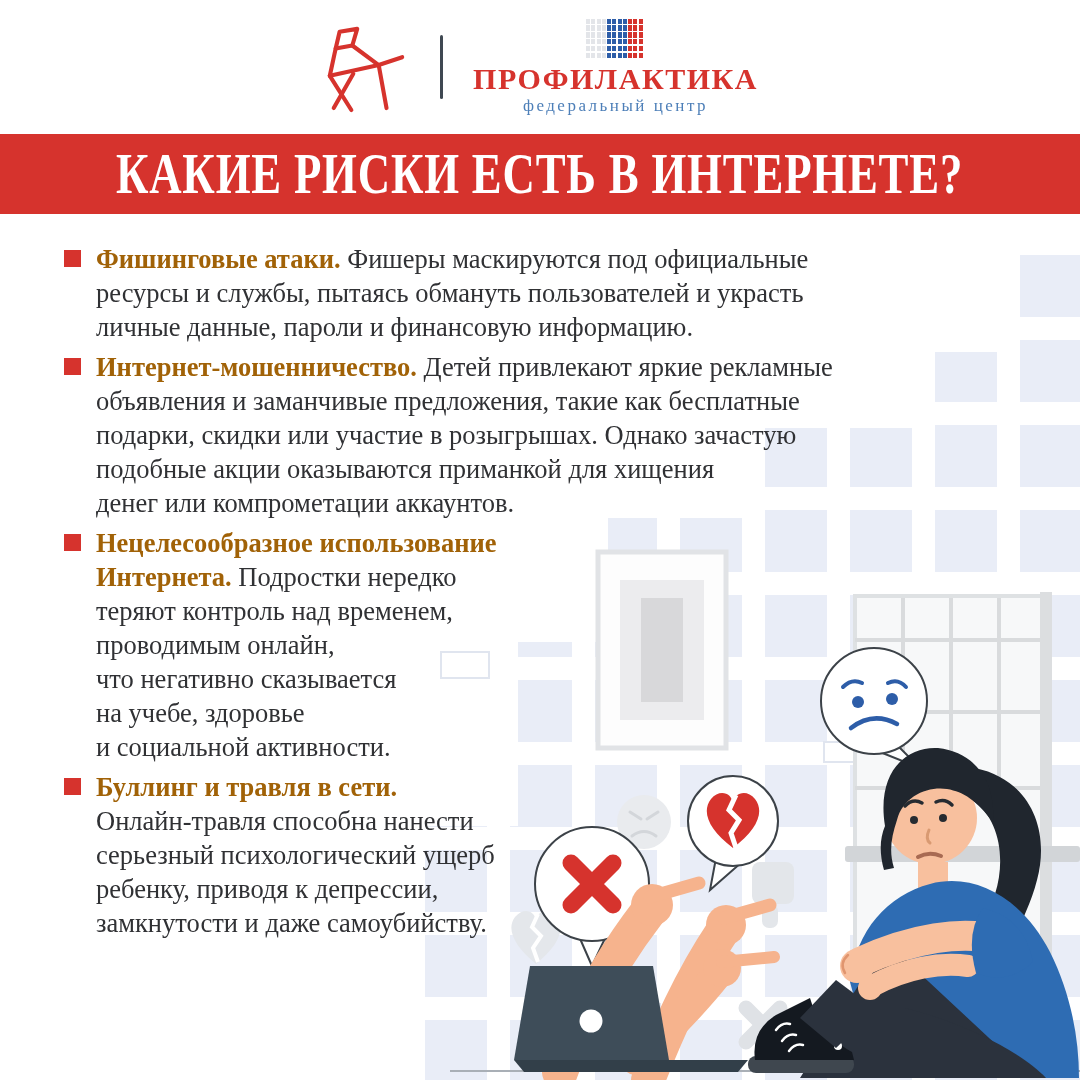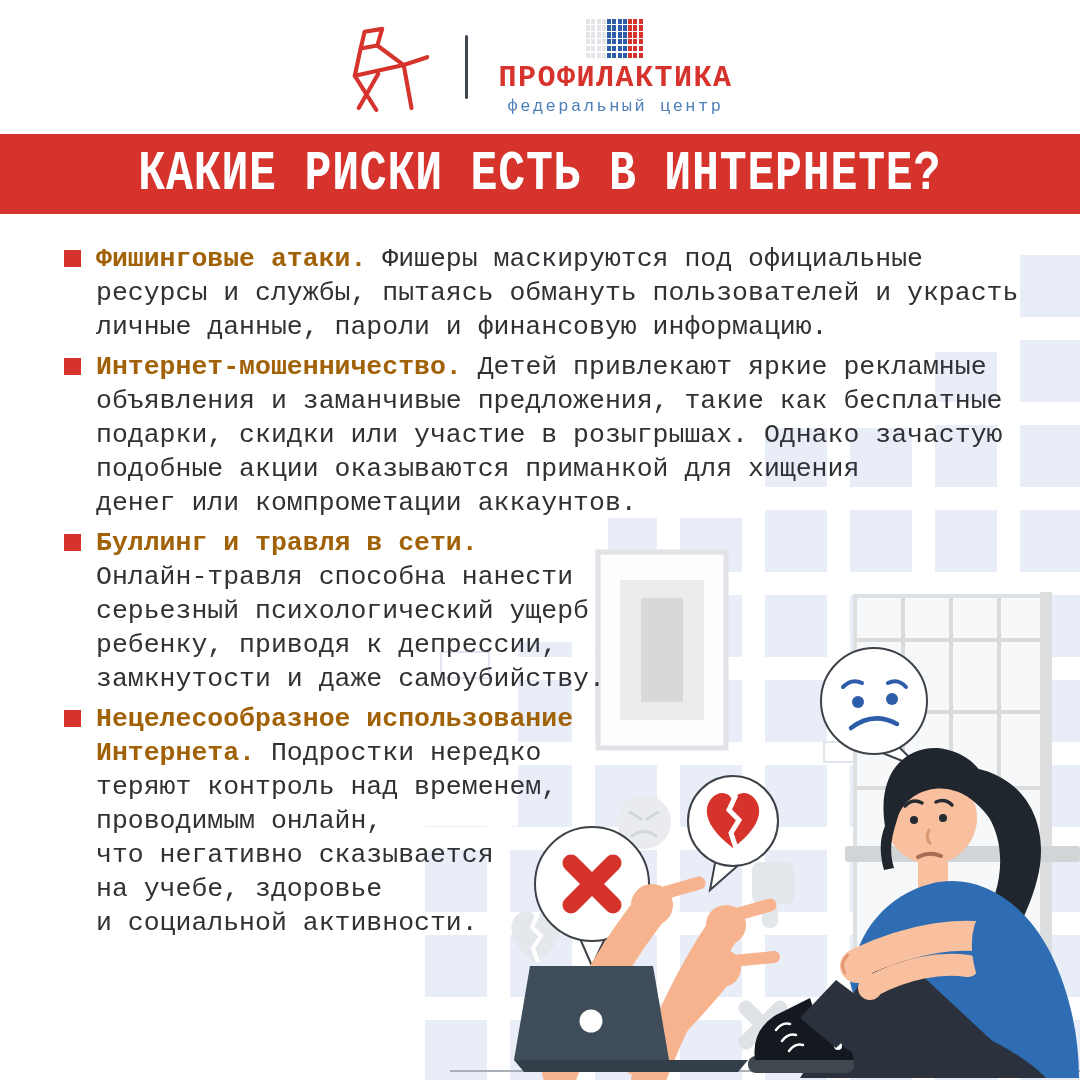--- a/index.html
+++ b/index.html
@@ -1,18 +1,18 @@
 <!DOCTYPE html>
 <html lang="ru" style="--accent-red: #d6332d; --brand-blue: #2d5da8; --tagline-blue: #4d7fb8; --text-dark: #303134; --tile-blue: #e9edf7; --shirt-blue: #2e6cb3; --skin: #f6b38d; --laptop-slate: #3e4d59; --hair-dark: #20262e; --pants-dark: #2b323d;"><head>
 <meta charset="utf-8">
 <style>
   html,body{margin:0;padding:0;background:#888;}
   .poster{
     position:relative;width:1080px;height:1080px;background:#fff;overflow:hidden;
-    font-family:Liberation Mono, monospace;margin:0 auto;
+    font-family:Liberation Serif, serif;margin:0 auto;
   }
   
   .header{
     position:relative;z-index:2;height:134px;background:#fff;
     display:flex;align-items:center;justify-content:center;gap:30px;
   }
   .chair-logo{width:88px;height:96px;flex:0 0 auto;}
   .brand-divider{width:3px;height:64px;background:#3f4852;border-radius:2px;}
   .brand{display:flex;flex-direction:column;align-items:center;}
   .logo-grid{display:flex;margin-bottom:5px;}
@@ -224,31 +224,31 @@
     <div class="risk">
       <span class="bullet"></span>
       <p class="risk-text"><strong>Интернет-мошенничество.</strong><span> Детей привлекают яркие рекламные
 объявления и заманчивые предложения, такие как бесплатные
 подарки, скидки или участие в розыгрышах. Однако зачастую
 подобные акции оказываются приманкой для хищения
 денег или компрометации аккаунтов.</span></p>
     </div>
     <div class="risk">
       <span class="bullet"></span>
-      <p class="risk-text"><strong>Буллинг и травля в сети.</strong><span>
-Онлайн-травля способна нанести
-серьезный психологический ущерб
-ребенку, приводя к депрессии,
-замкнутости и даже самоубийству.</span></p>
-    </div>
-    <div class="risk">
-      <span class="bullet"></span>
       <p class="risk-text"><strong>Нецелесообразное использование
 Интернета.</strong><span> Подростки нередко
 теряют контроль над временем,
 проводимым онлайн,
 что негативно сказывается
 на учебе, здоровье
 и социальной активности.</span></p>
     </div>
+    <div class="risk">
+      <span class="bullet"></span>
+      <p class="risk-text"><strong>Буллинг и травля в сети.</strong><span>
+Онлайн-травля способна нанести
+серьезный психологический ущерб
+ребенку, приводя к депрессии,
+замкнутости и даже самоубийству.</span></p>
+    </div>
   </main>
 
 </div>
 
 </body></html>

